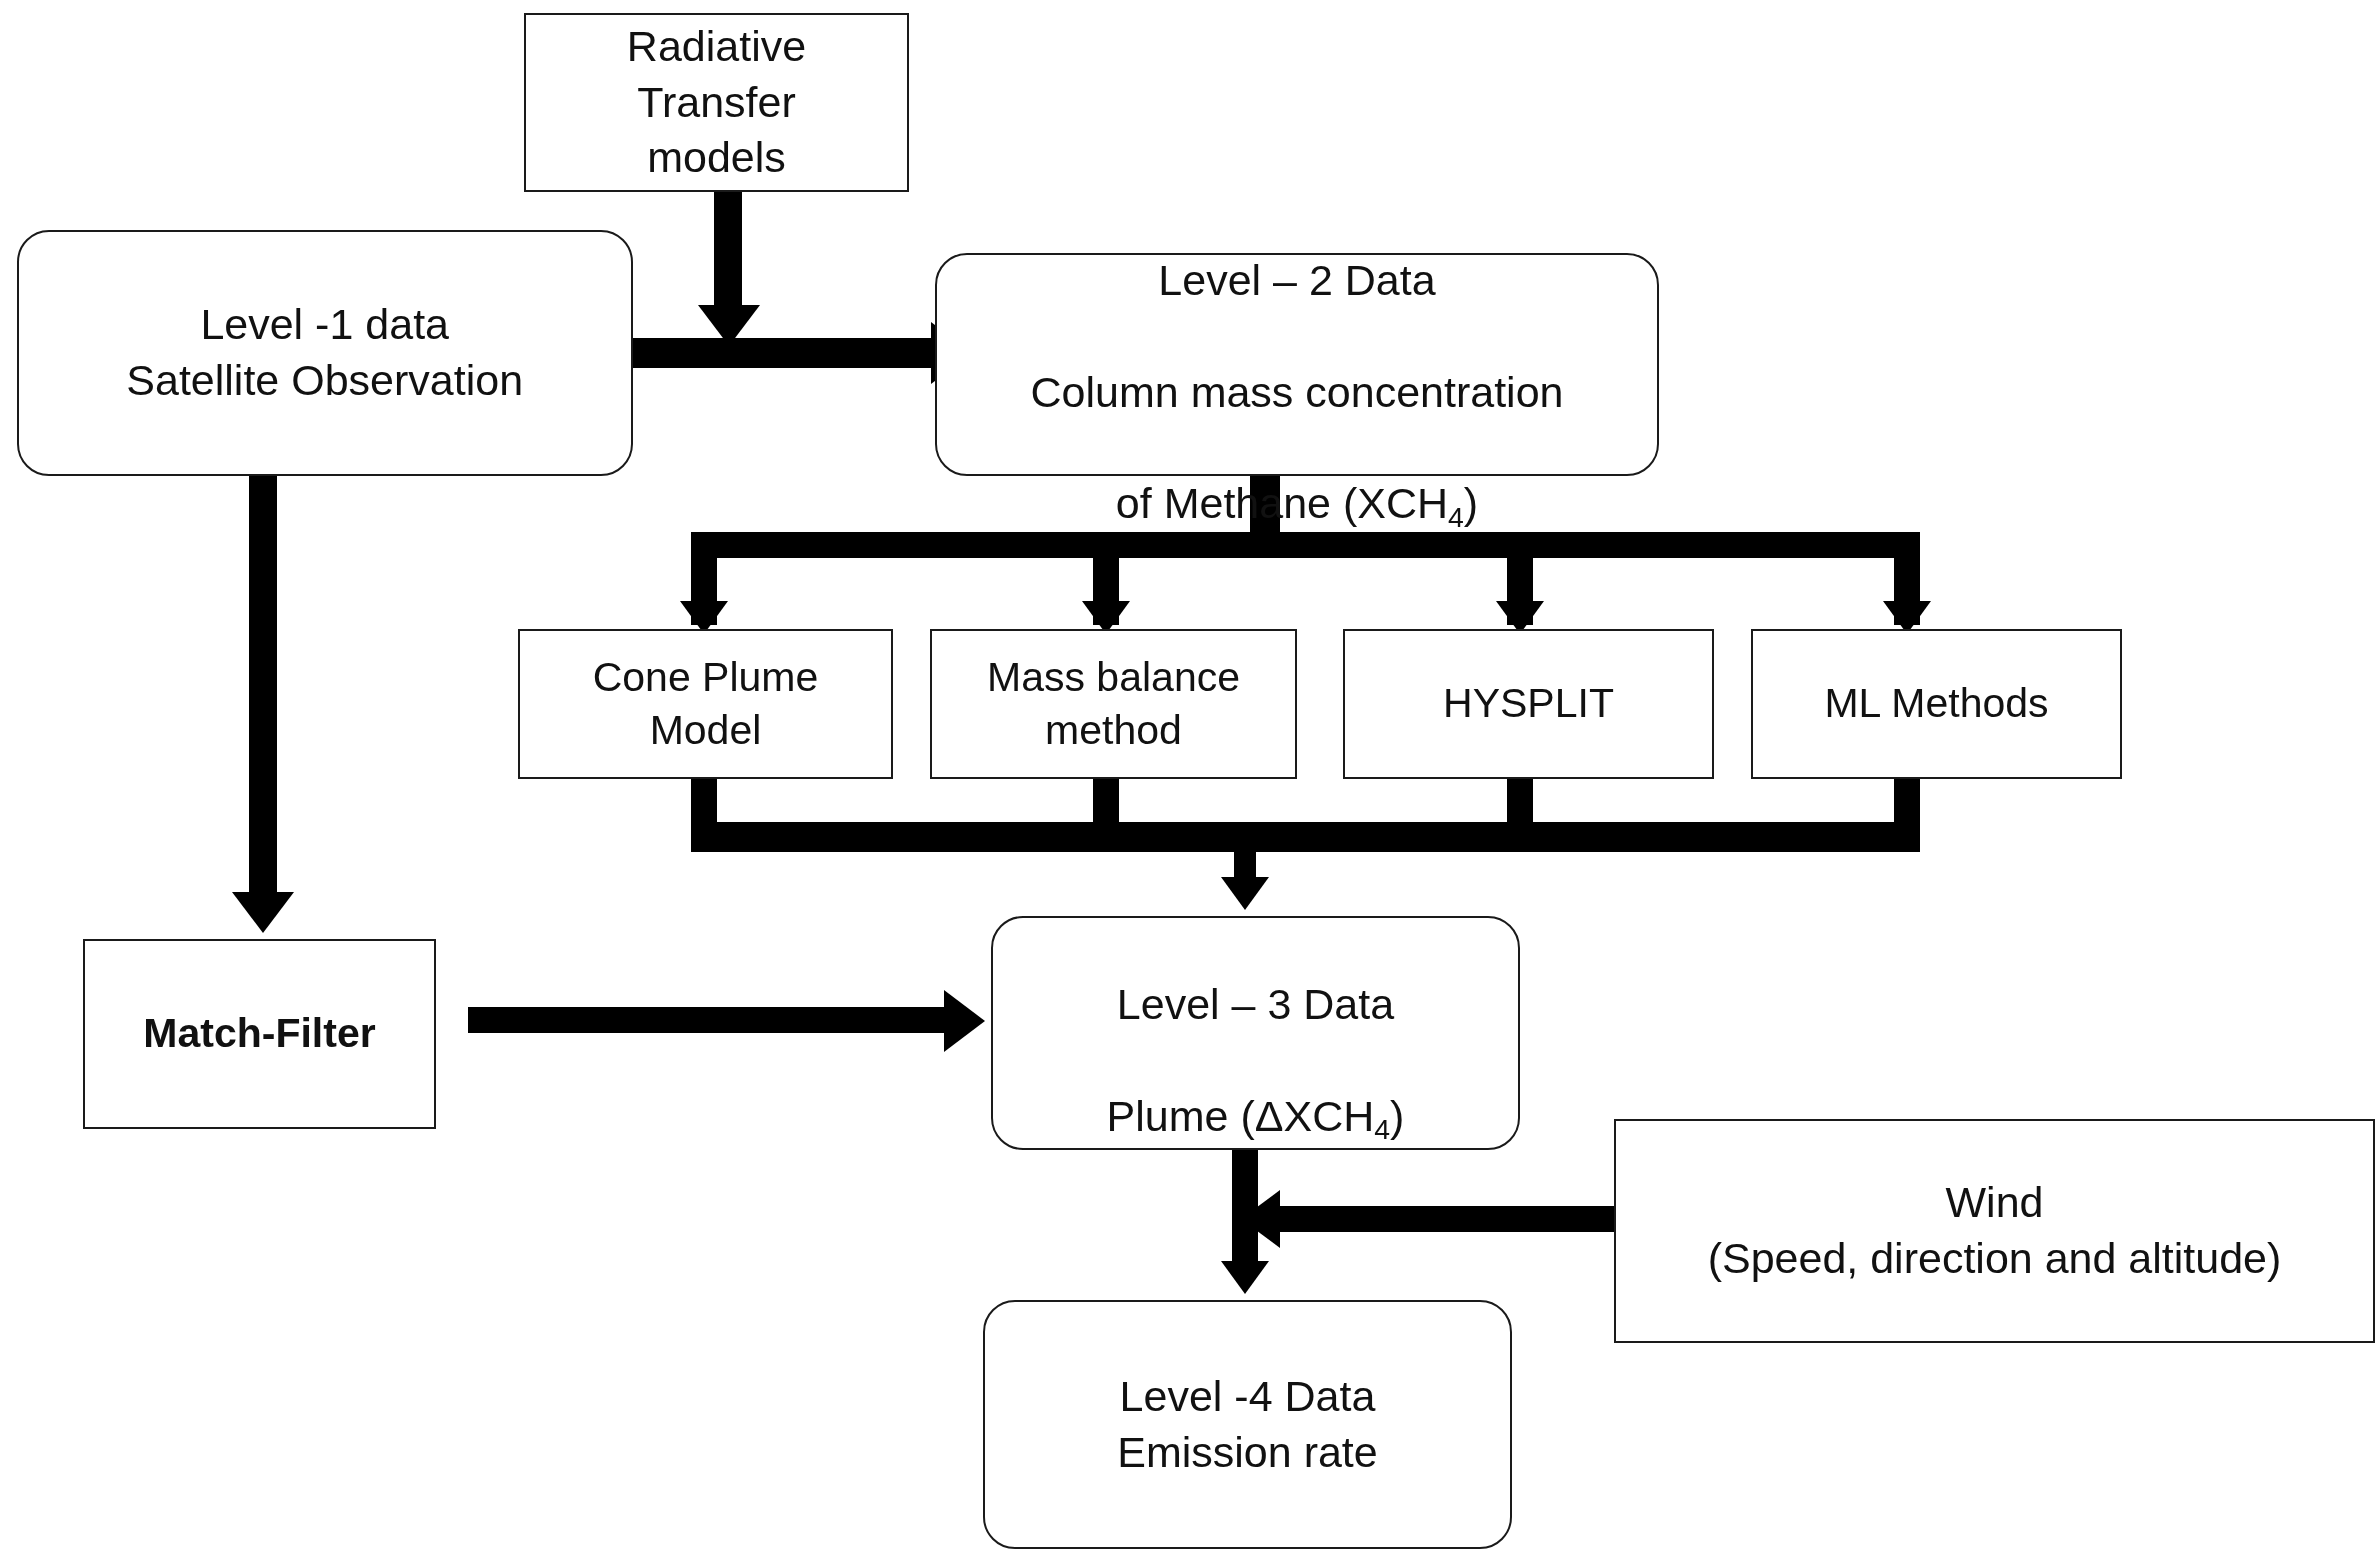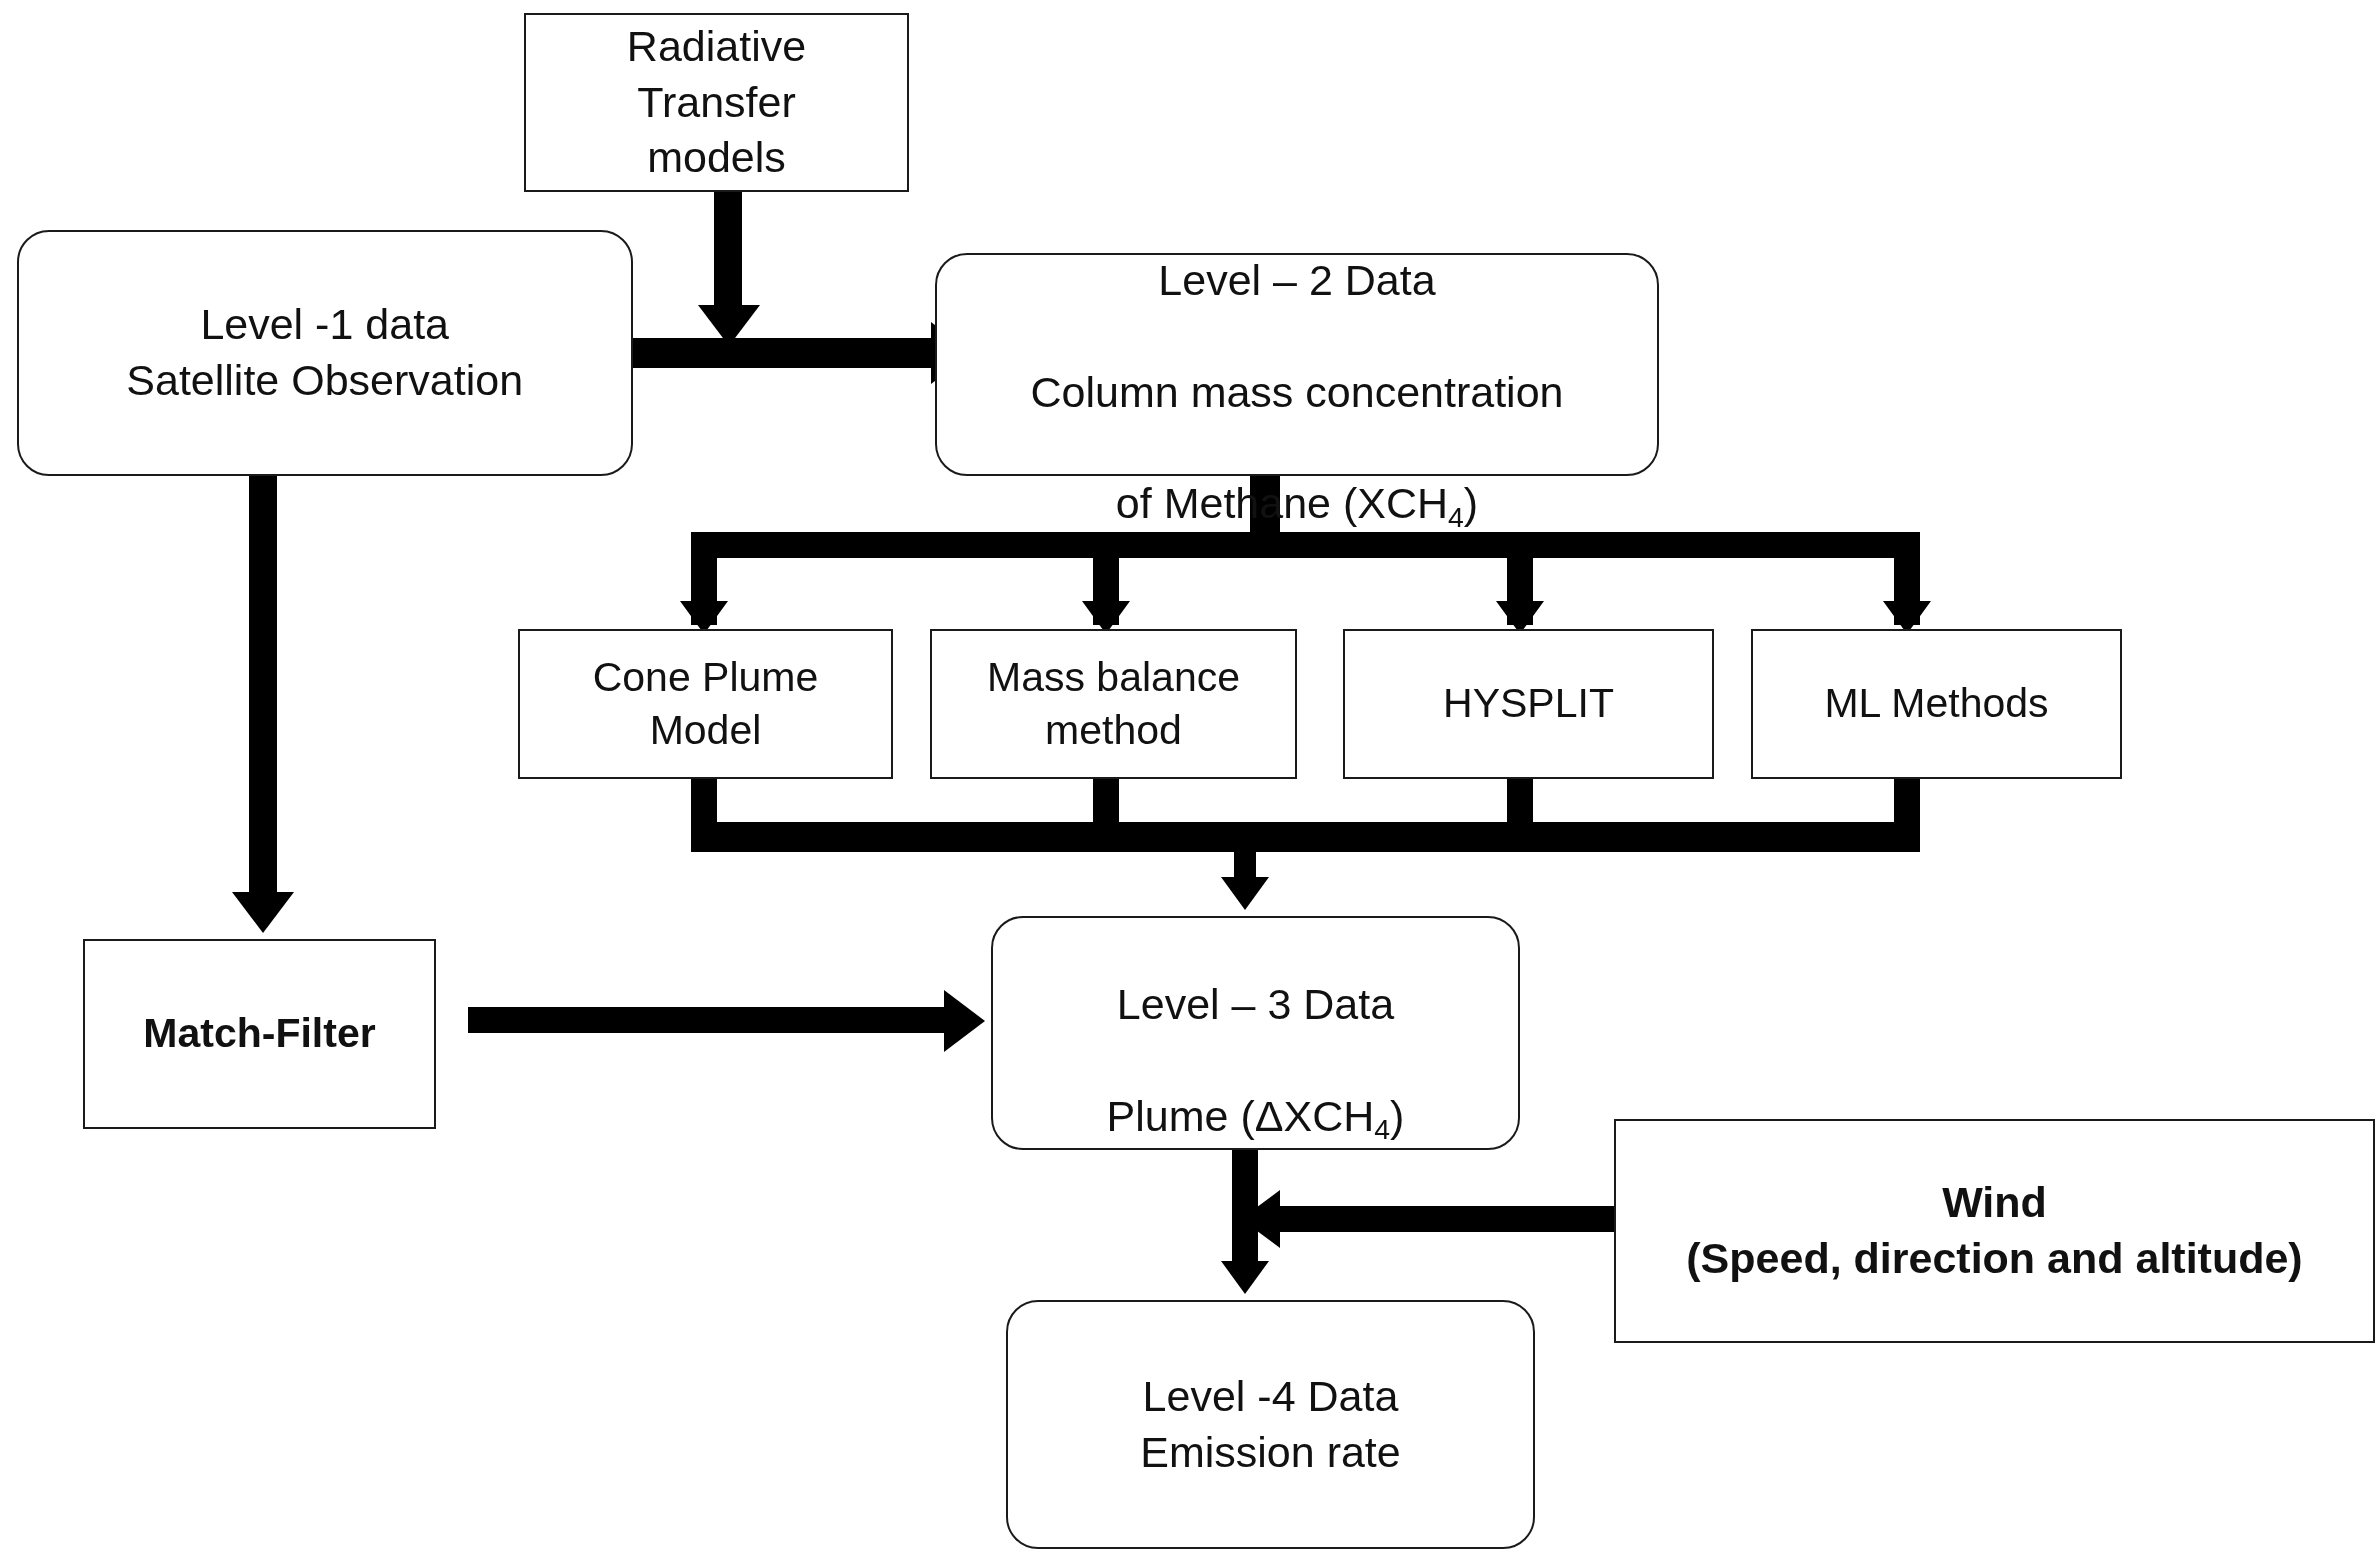--- a/index.html
+++ b/index.html
@@ -174,24 +174,24 @@
     <span class="txt">Match-Filter</span>
   </div>
 
   <div class="node rounded fs-lg" style="left:991px; top:916px; width:529px; height:234px;align-items:center;">
     <span class="txt">
       <span>Level – 3 Data</span><br>
       <span>Plume (ΔXCH</span><sub>4</sub><span>)</span>
     </span>
   </div>
 
-  <div class="node fs-lg" style="left:1614px; top:1119px; width:761px; height:224px;font-weight:bold;">
+  <div class="node fs-lg" style="left:1614px; top:1119px; width:761px; height:224px;">
     <span class="txt">Wind
 (Speed, direction and altitude)</span>
   </div>
 
-  <div class="node rounded fs-lg" style="left:983px; top:1300px; width:529px; height:249px;margin-left:23px;">
+  <div class="node rounded fs-lg" style="left:983px; top:1300px; width:529px; height:249px;">
     <span class="txt">Level -4 Data
 Emission rate</span>
   </div>
 
 </div>
 
 
 </body></html>

